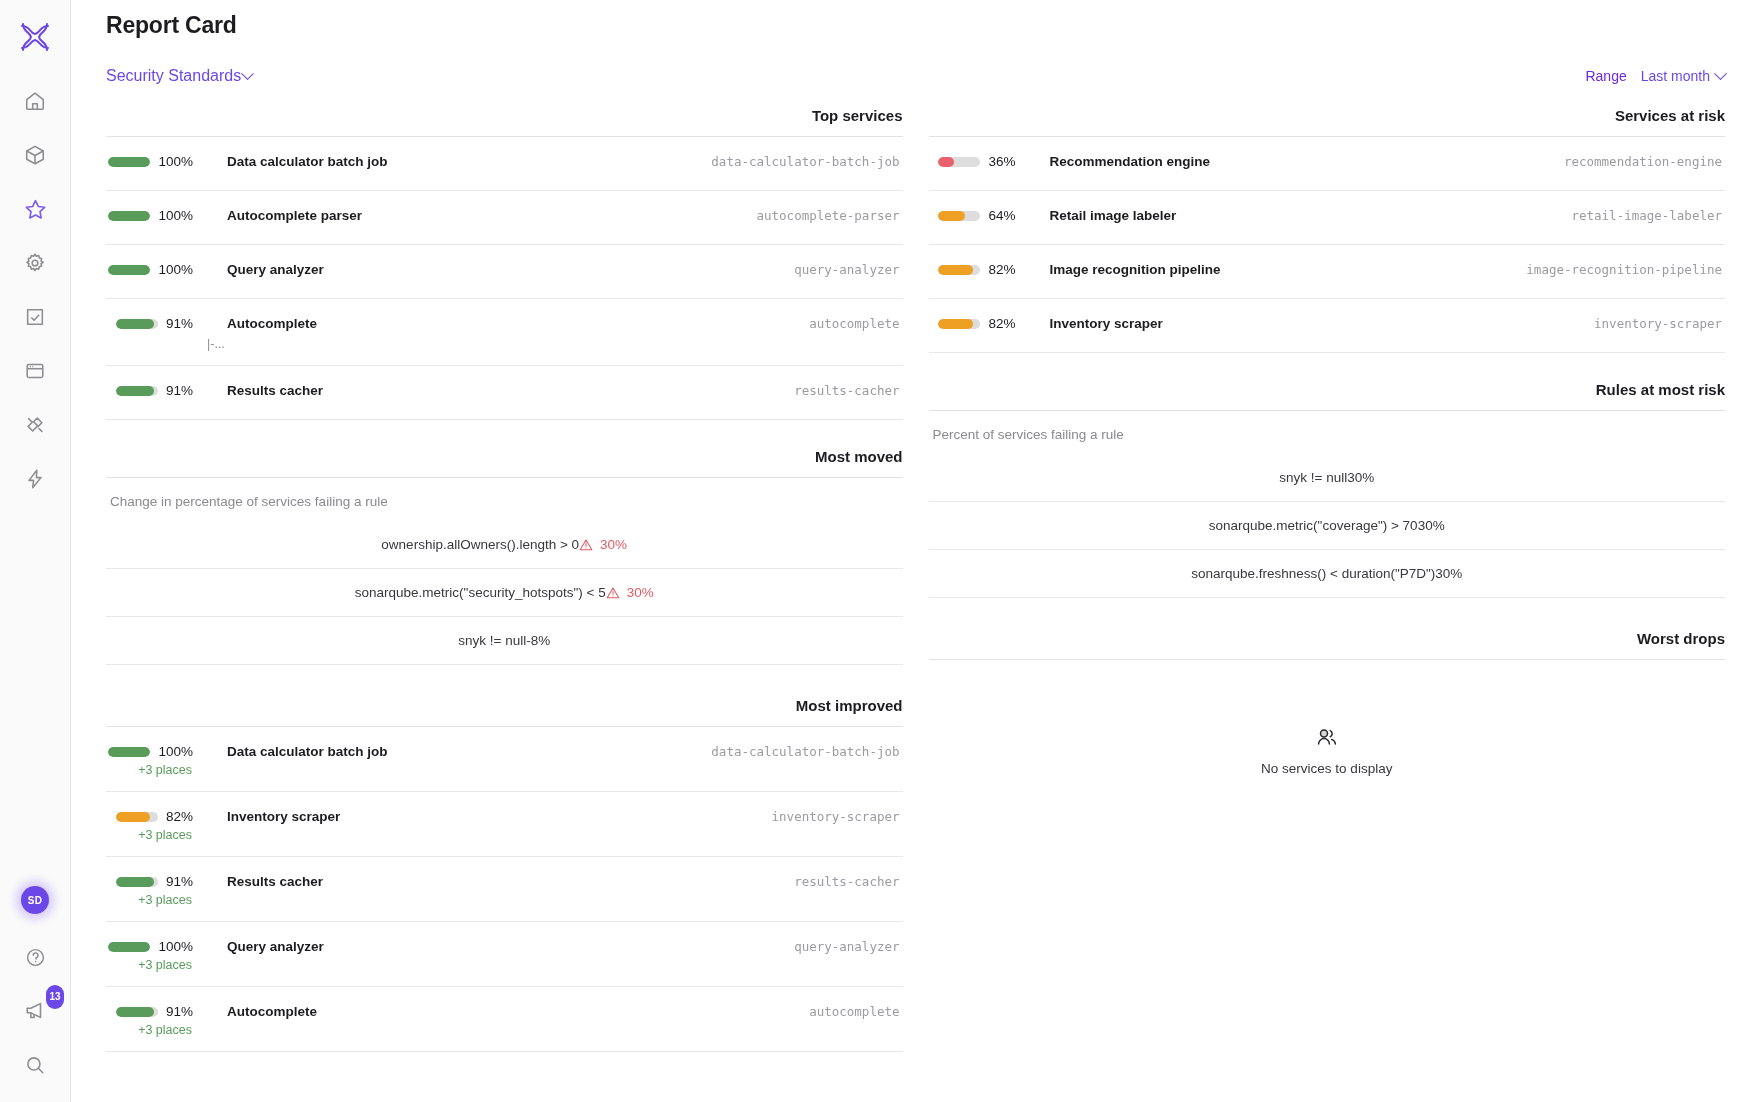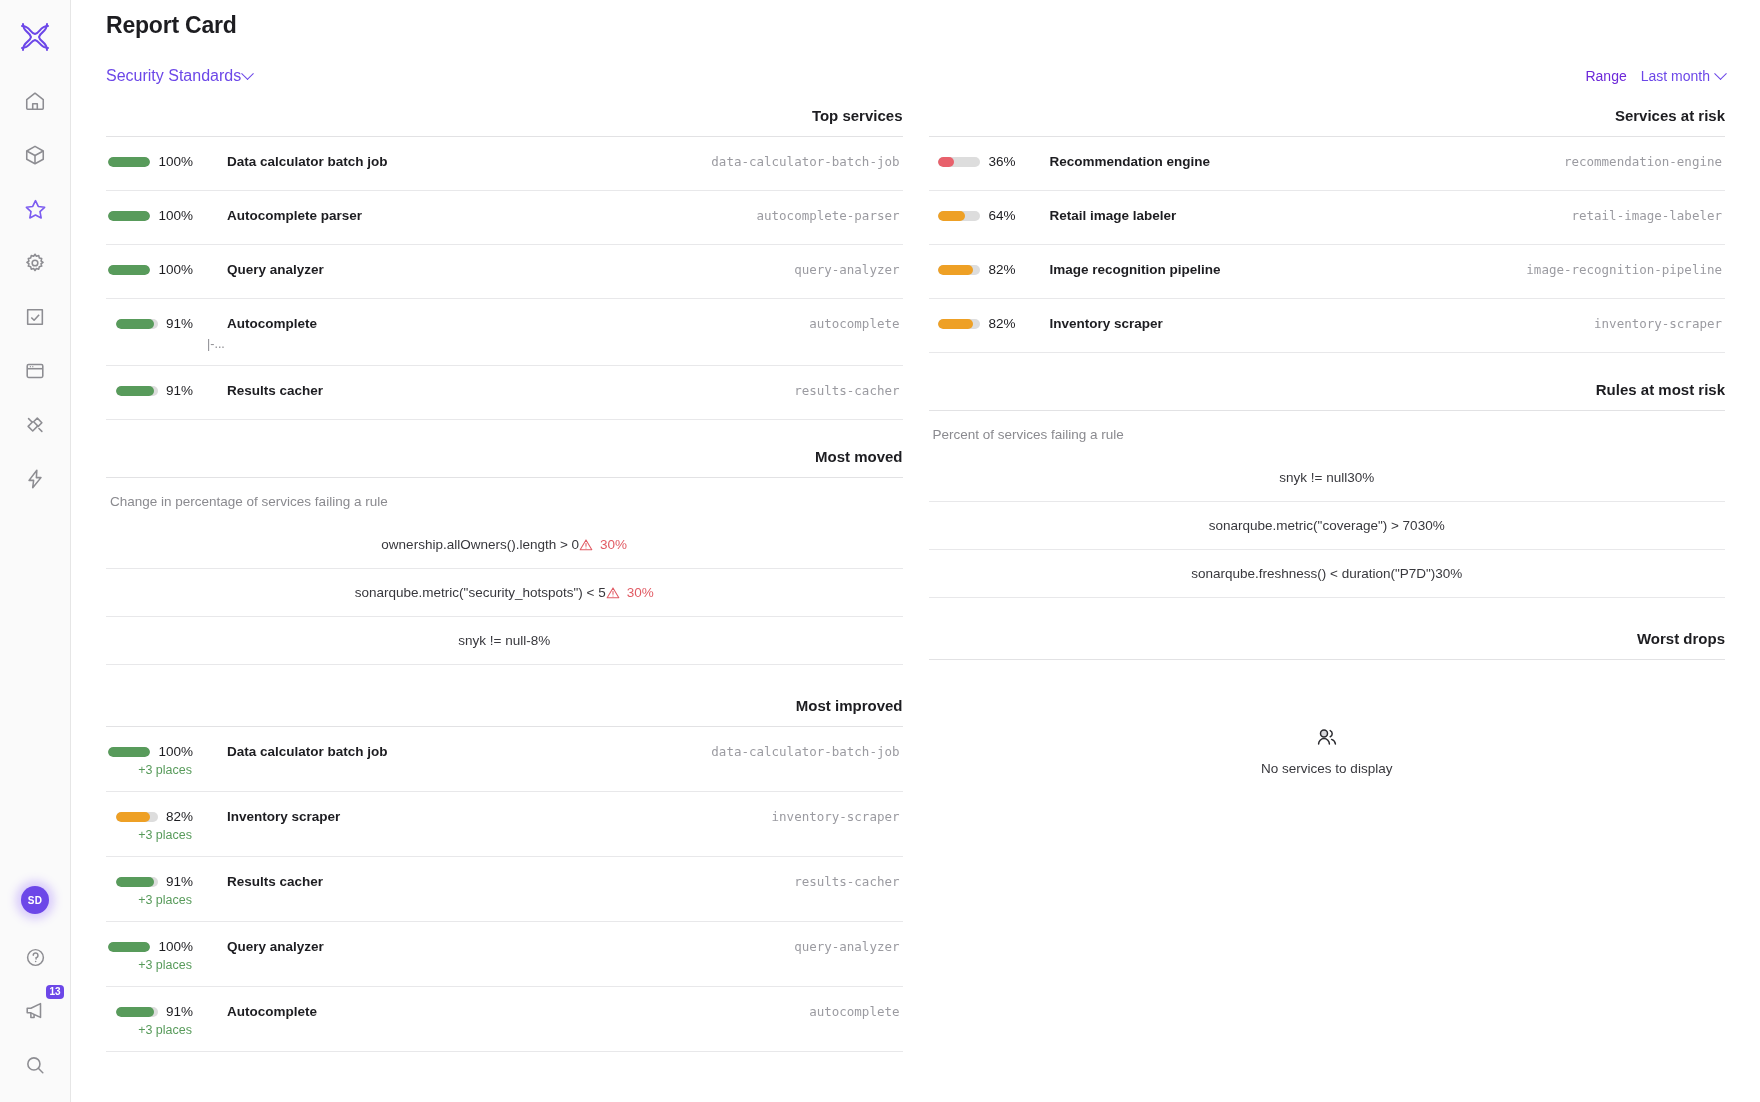--- a/index.html
+++ b/index.html
@@ -58,22 +58,22 @@
     letter-spacing: .3px;
   }
   .badge-wrap { position: relative; }
   .badge {
     position: absolute;
     top: -4px; right: -7px;
     background: #6c47e8;
     color: #fff;
     font-size: 10px;
     font-weight: bold;
-    min-width: 18px; height: 14px;
-    border-radius: 4px;
+    min-width: 18px; height: 24px;
+    border-radius: 9px;
     display: flex; align-items: center; justify-content: center;
     padding: 0 3px;
     line-height: 1;
   }
 
   
   .main {
     flex: 1 1 auto;
     height: 1102px;
     overflow: hidden;

